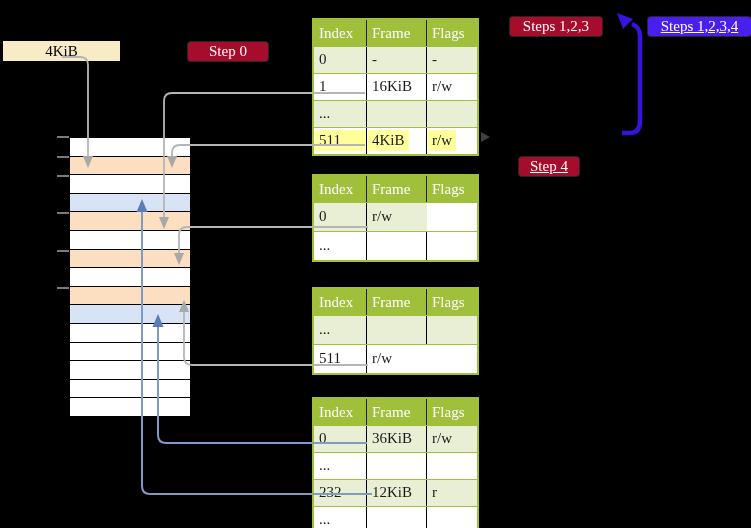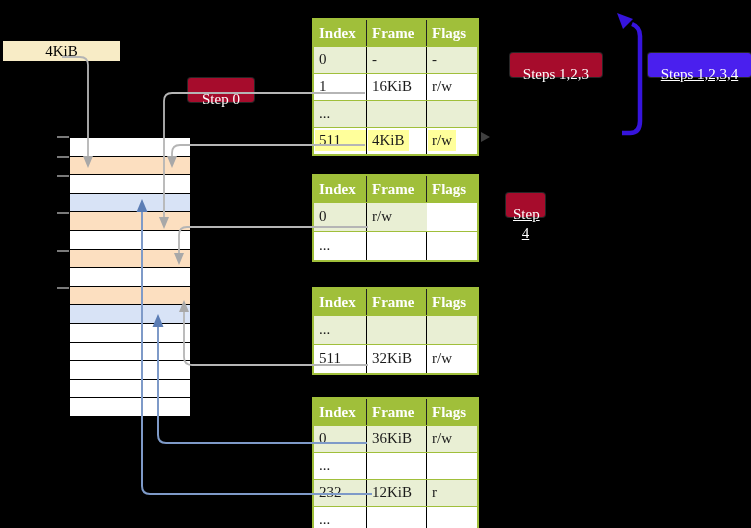--- a/index.html
+++ b/index.html
@@ -30,50 +30,50 @@
     font-size:15px; color:#1a1a1a;
   }
   .prow{display:grid; grid-template-columns:53px 60px 50px;}
   .prow + .prow{border-top:1px solid var(--table_green);}
   .pcell{
     padding:0 0 0 5px; overflow:hidden; white-space:nowrap;
     border-right:1px solid #000; box-sizing:border-box;
   }
   .pcell:last-child{border-right:none;}
   .phead .pcell{
-    background:var(--table_green); color:#fff; font-weight:bold;
+    background:var(--table_green); color:#fff; font-weight:normal;
     border-right:1px solid #222;
   }
   .phead .pcell:last-child{border-right:none;}
   .prow:nth-child(even):not(.phead) .pcell{background:var(--row_green);}
   .t1 .prow{height:26px; line-height:25px;}
   .t1 .phead{height:26px; line-height:26px;}
   .t2 .prow, .t3 .prow{height:28px; line-height:27px;}
   .t2 .phead, .t3 .phead{height:26px; line-height:26px;}
   .t4 .prow{height:26px; line-height:25px;}
   .t4 .phead{height:26px; line-height:26px;}
   .hl{background:var(--highlight_yellow); display:inline-block; padding:0 4px; margin-left:-4px; line-height:21px;}
   .hl-wide{min-width:44px;}
   
   .sizelabel{
     position:absolute; left:3px; top:41px; width:117px; height:20px;
     background:var(--label_cream); color:#000; text-align:center;
     font-size:15px; line-height:20px;
   }
   .badge{
     position:absolute; height:19px; line-height:19px; border-radius:3px;
-    color:#fff; font-size:15px; text-align:center; padding:12px 7px;
-    box-sizing:border-box; box-shadow:0 0 0 1px rgba(255,255,255,0.15);margin-top:36px;
+    color:#fff; font-size:15px; text-align:center; padding:0 7px;
+    box-sizing:border-box; box-shadow:0 0 0 1px rgba(255,255,255,0.15);
   }
   .badge.red{background:var(--badge_red);}
   .badge.blue{background:var(--badge_blue);text-decoration:underline;}
-  #badge-step0{left:188px; top:42px; width:66px;}
+  #badge-step0{left:188px; top:42px; width:80px;}
   #badge-steps123{left:510px; top:17px; width:92px;}
   #badge-steps1234{left:648px; top:17px; width:103px;}
-  #badge-step4{left:506px; top:157px; width:39px;text-decoration:underline;}
+  #badge-step4{left:519px; top:157px; width:60px;text-decoration:underline;}
   
   #wires{position:absolute; left:0; top:0; pointer-events:none;}
   .ln{fill:none; stroke-linecap:butt;}
   .ln.g{stroke:var(--connector_gray); stroke-width:1.8;}
   .ln.b{stroke:var(--connector_blue); stroke-width:2;}
   .ah.g{fill:#a8a8a8;}
   .ah.b{fill:var(--arrow_blue_fill);}
   .loop{stroke:var(--loop_blue); stroke-width:4.5; fill:none;}
   .loop-head{fill:var(--loop_blue);}
   .loop-start{fill:#3f3f3f;}
@@ -165,21 +165,20 @@
       <div class="pcell">Frame</div>
       <div class="pcell">Flags</div>
     </div>
     <div class="prow">
       <div class="pcell">...</div>
       <div class="pcell"></div>
       <div class="pcell"></div>
     </div>
     <div class="prow">
       <div class="pcell">511</div>
-      <div class="pcell">32KiB</div>
       <div class="pcell">r/w</div>
     </div>
   </div>
 
   <div class="ptable t4" style="top:397px">
     <div class="prow phead">
       <div class="pcell">Index</div>
       <div class="pcell">Frame</div>
       <div class="pcell">Flags</div>
     </div>

